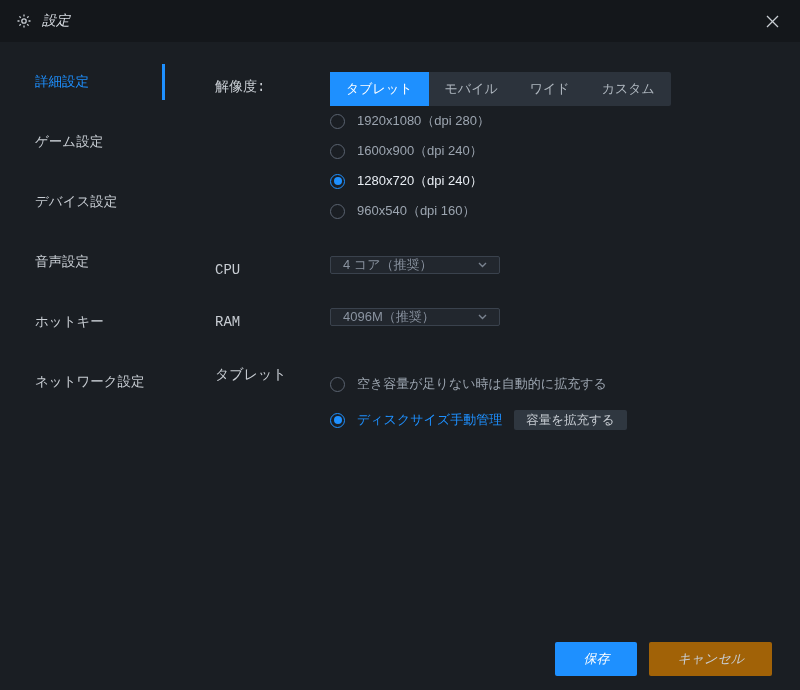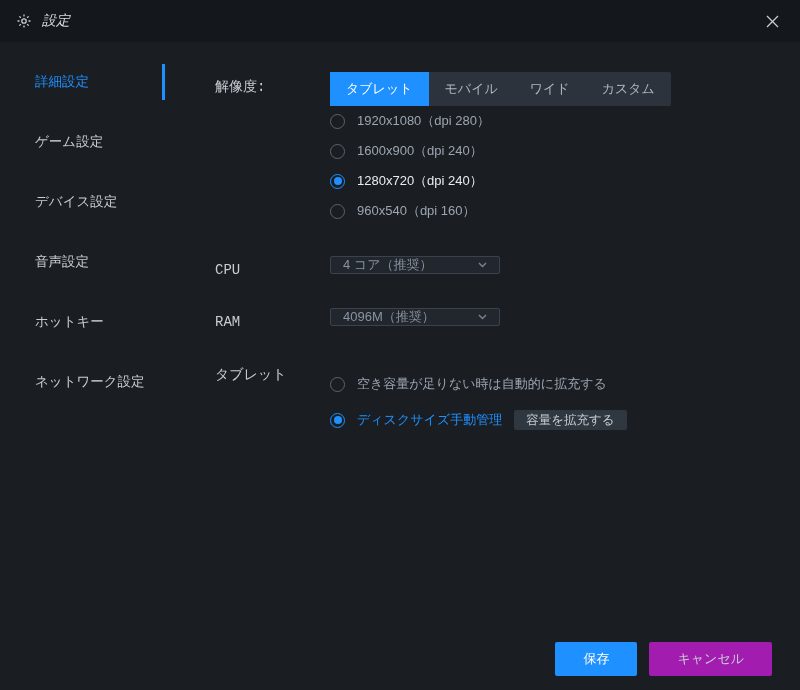--- a/index.html
+++ b/index.html
@@ -175,27 +175,28 @@
     }
     .btn {
       height: 34px;
       padding: 8px 28px;
       display: inline-flex;
       align-items: center;
       justify-content: center;
       font-size: 13px;
       border-radius: 2px;
       cursor: pointer;
+      font-style: italic;
     }
     .btn-primary {
       background: #1e90ff;
       color: #fff;
     }
     .btn-secondary {
-      background: #a21caf;
+      background: #a16207;
       color: #c8cdd3;
     }
   </style>
 </head>
 <body>
 
 <div class="titlebar">
   <span class="gear">
     <svg width="16" height="16" viewBox="0 0 16 16" fill="none" stroke="#c8cdd3" stroke-width="1.3">
       <circle cx="8" cy="8" r="2.2"></circle>

